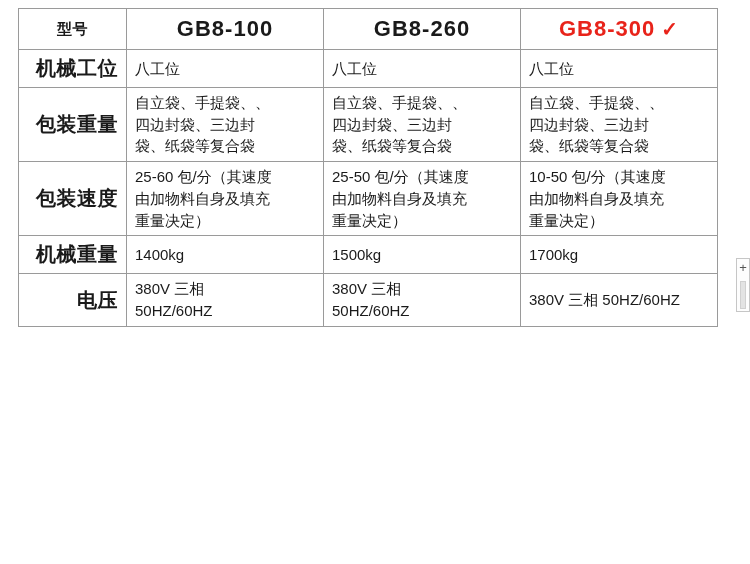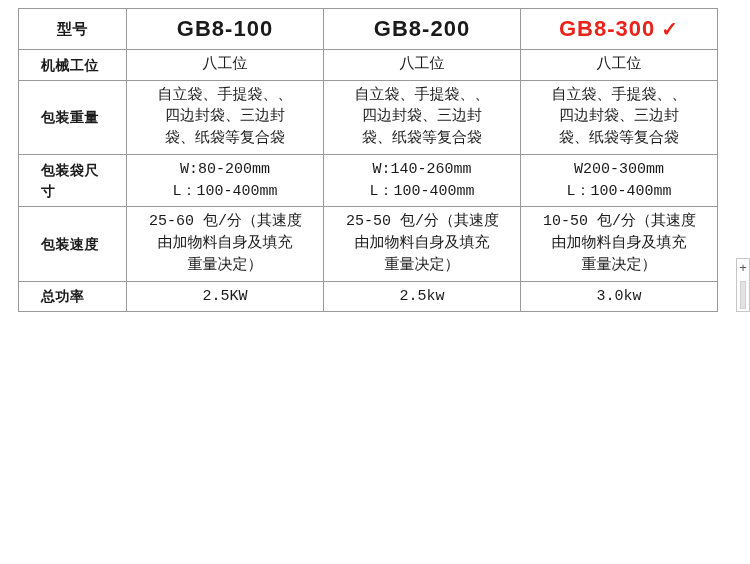--- a/index.html
+++ b/index.html
@@ -26,37 +26,36 @@
     position: absolute;
     left: 18px;
     top: 8px;
     width: 700px;
     border-collapse: collapse;
     table-layout: fixed;
   }
   table.spec td {
     border: 1px solid #9a9a9a;
     vertical-align: middle;
-    padding: 4px 22px;
+    padding: 4px 8px;
     color: #1a1a1a;
     line-height: 1.45;
   }
   col.c-label { width: 108px; }
   col.c-model { width: 197px; }
 
   .label-cell {
+    text-align: right;
+    font-weight: bold;
+    font-size: 20px;
+    letter-spacing: 0.5px;
+  }
+  .val-cell {
     text-align: left;
-    font-weight: bold;
-    font-size: 14px;
-    letter-spacing: 0.5px;
-  }
-  .val-cell {
-    text-align: center;
     font-size: 15px;
-    font-family: Liberation Mono, monospace;
   }
   .val-cell .line {
     display: block;
     white-space: nowrap;
   }
   .head-cell {
     text-align: center;
     font-size: 22px;
     font-weight: bold;
     letter-spacing: 1px;
@@ -118,21 +117,21 @@
     <colgroup>
       <col class="c-label">
       <col class="c-model">
       <col class="c-model">
       <col class="c-model">
     </colgroup>
     <tbody>
       <tr>
         <td class="head-cell label">型号</td>
         <td class="head-cell"><span>GB8-100</span></td>
-        <td class="head-cell"><span>GB8-200</span></td>
+        <td class="head-cell"><span>GB8-260</span></td>
         <td class="head-cell highlight"><span>GB8-300</span><span class="check">✓</span></td>
       </tr>
 
       <tr>
         <td class="label-cell">机械工位</td>
         <td class="val-cell">
             <span class="line">八工位</span>
           </td>
         <td class="val-cell">
             <span class="line">八工位</span>
@@ -154,35 +153,20 @@
           <span class="line">四边封袋、三边封</span>
           <span class="line">袋、纸袋等复合袋</span>
         </td>
         <td class="val-cell">
           <span class="line">自立袋、手提袋、、</span>
           <span class="line">四边封袋、三边封</span>
           <span class="line">袋、纸袋等复合袋</span>
         </td>
       </tr>
 
-      <tr>
-        <td class="label-cell">包装袋尺寸</td>
-        <td class="val-cell">
-          <span class="line">W:80-200mm</span>
-          <span class="line">L：100-400mm</span>
-        </td>
-        <td class="val-cell">
-          <span class="line">W:140-260mm</span>
-          <span class="line">L：100-400mm</span>
-        </td>
-        <td class="val-cell">
-          <span class="line">W200-300mm</span>
-          <span class="line">L：100-400mm</span>
-        </td>
-      </tr>
 
 
       <tr>
         <td class="label-cell">包装速度</td>
         <td class="val-cell">
           <span class="line">25-60 包/分（其速度</span>
           <span class="line">由加物料自身及填充</span>
           <span class="line">重量决定）</span>
         </td>
         <td class="val-cell">
@@ -190,34 +174,48 @@
           <span class="line">由加物料自身及填充</span>
           <span class="line">重量决定）</span>
         </td>
         <td class="val-cell">
           <span class="line">10-50 包/分（其速度</span>
           <span class="line">由加物料自身及填充</span>
           <span class="line">重量决定）</span>
         </td>
       </tr>
 
-
-
-      <tr>
-        <td class="label-cell">总功率</td>
-        <td class="val-cell">
-            <span class="line">2.5KW</span>
-          </td>
-        <td class="val-cell">
-            <span class="line">2.5kw</span>
-          </td>
-        <td class="val-cell">
-            <span class="line">3.0kw</span>
-          </td>
-      </tr>
+      <tr>
+        <td class="label-cell">机械重量</td>
+        <td class="val-cell">
+            <span class="line">1400kg</span>
+          </td>
+        <td class="val-cell">
+            <span class="line">1500kg</span>
+          </td>
+        <td class="val-cell">
+            <span class="line">1700kg</span>
+          </td>
+      </tr>
+
+      <tr>
+        <td class="label-cell">电压</td>
+        <td class="val-cell">
+          <span class="line">380V 三相</span>
+          <span class="line">50HZ/60HZ</span>
+        </td>
+        <td class="val-cell">
+          <span class="line">380V 三相</span>
+          <span class="line">50HZ/60HZ</span>
+        </td>
+        <td class="val-cell">
+          <span class="line">380V 三相 50HZ/60HZ</span>
+        </td>
+      </tr>
+
 
     </tbody>
   </table>
 
   <div class="side-widget">
     <div class="plus">+</div>
     <div class="bar"></div>
   </div>
 
 </div>

